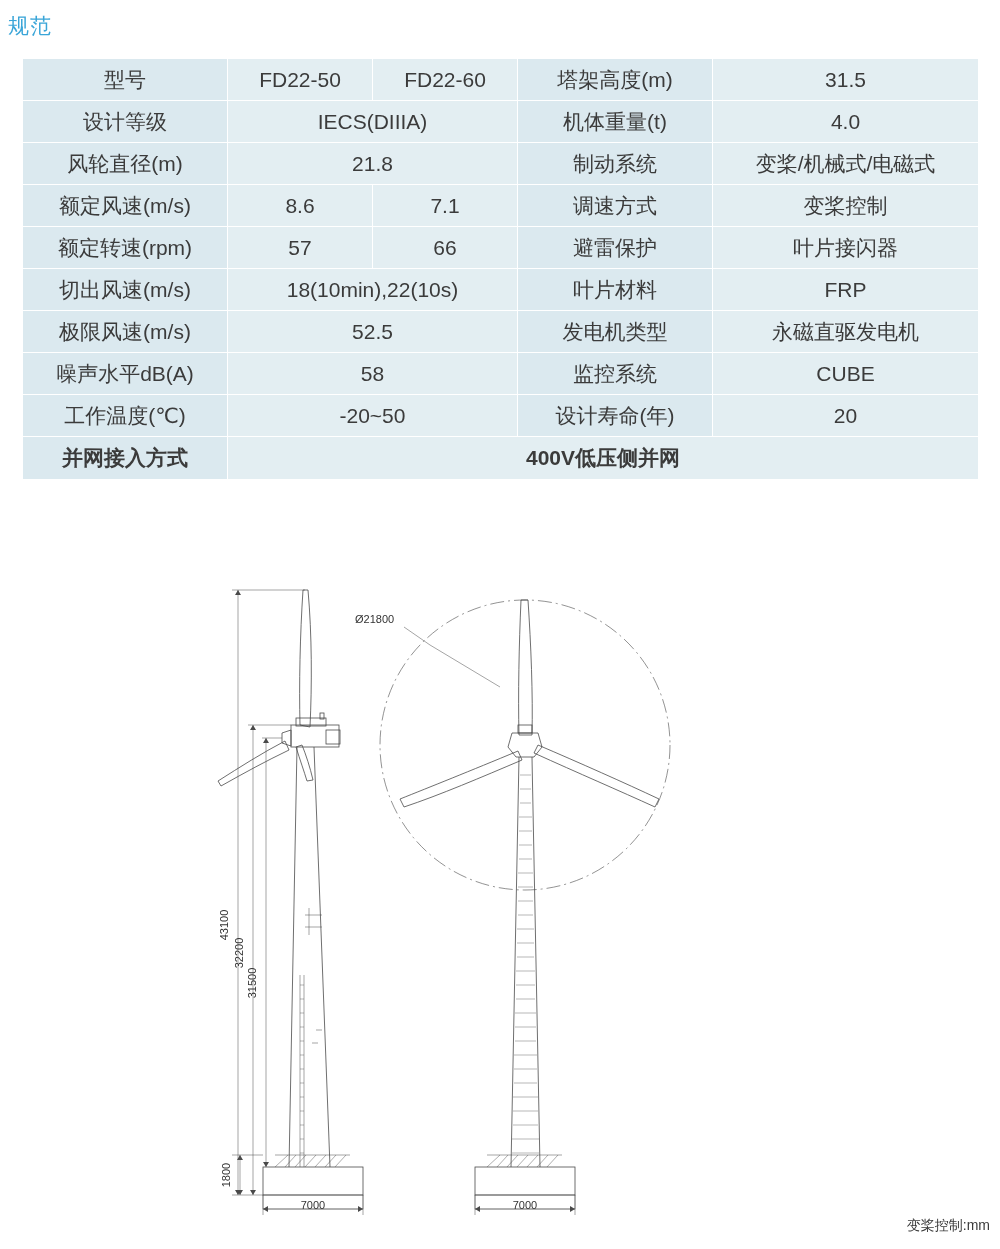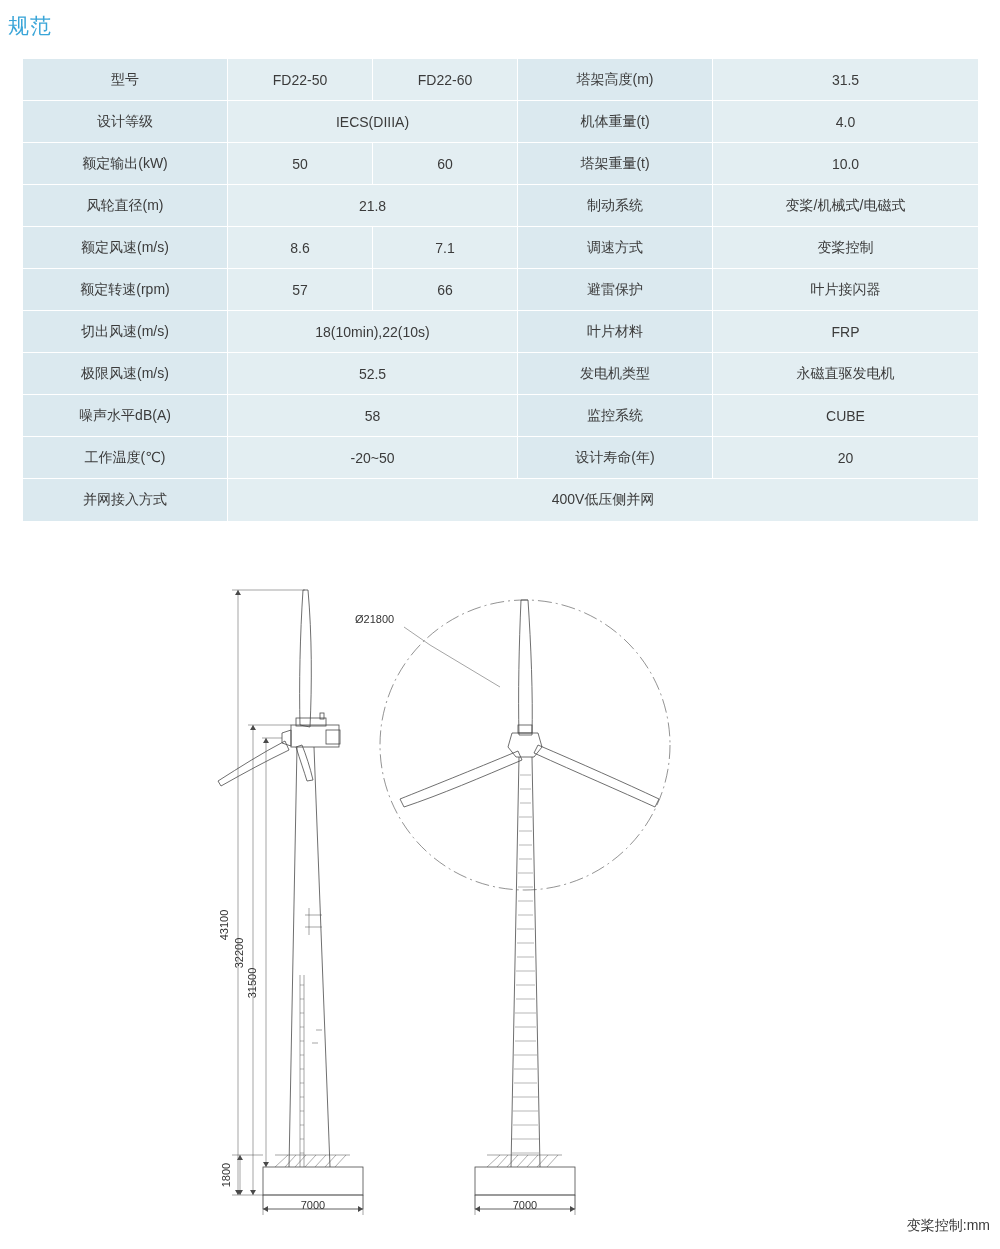--- a/index.html
+++ b/index.html
@@ -33,31 +33,32 @@
     left: 22px;
     top: 58px;
     width: 956px;
     border-collapse: collapse;
     table-layout: fixed;
   }
   table.spec td {
     border: 1px solid #ffffff;
     background: #e3eef2;
     text-align: center;
-    font-size: 14px;
+    font-size: 21px;
     color: #3b3b3b;
     height: 41px;
     padding: 0 4px;
     vertical-align: middle;
   }
   table.spec td.label {
     background: #dbe9ef;
   }
   table.spec tr.last td {
     height: 42px;
+    font-weight: bold;
   }
   
   .unit-note {
     position: absolute;
     right: 10px;
     bottom: 14px;
     font-size: 14px;
     color: #3b3b3b;
   }
   .drawing {
@@ -98,27 +99,20 @@
         <td>FD22-50</td>
         <td>FD22-60</td>
         <td class="label">塔架高度(m)</td>
         <td>31.5</td>
       </tr>
       <tr>
         <td class="label">设计等级</td>
         <td colspan="2">IECS(DIIIA)</td>
         <td class="label">机体重量(t)</td>
         <td>4.0</td>
-      </tr>
-      <tr>
-        <td class="label">额定输出(kW)</td>
-        <td>50</td>
-        <td>60</td>
-        <td class="label">塔架重量(t)</td>
-        <td>10.0</td>
       </tr>
       <tr>
         <td class="label">风轮直径(m)</td>
         <td colspan="2">21.8</td>
         <td class="label">制动系统</td>
         <td>变桨/机械式/电磁式</td>
       </tr>
       <tr>
         <td class="label">额定风速(m/s)</td>
         <td>8.6</td>

